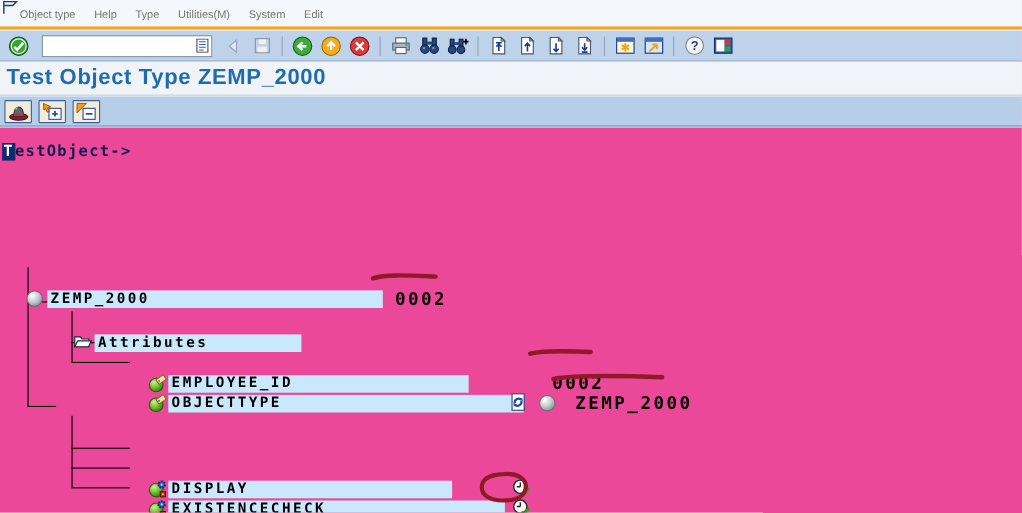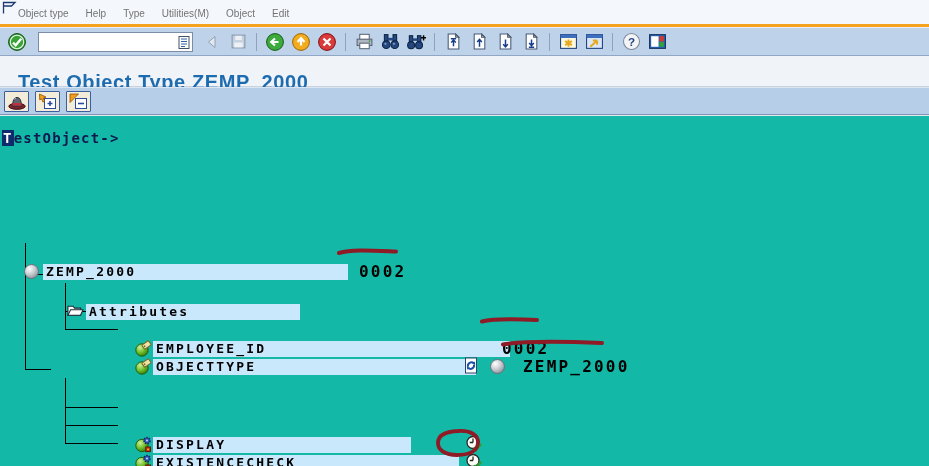--- a/index.html
+++ b/index.html
@@ -23,31 +23,31 @@
   .tbtn{background:none;border:none;padding:0;margin:0 2px;width:22px;height:22px;
     display:flex;align-items:center;justify-content:center;cursor:pointer;}
   .sep{width:1px;height:18px;background:#8FA3BC;margin:0 5px;}
   .cmdwrap{position:relative;margin:0 6px 0 8px;}
   .cmdwrap input{width:132px;height:16px;border:1px solid #7C8CA6;background:#fff;
     font-size:12px;padding:1px 18px 1px 3px;}
   .cmd-drop{position:absolute;right:3px;top:3px;}
 
   
   .titlebar{position:absolute;top:56px;left:0;right:0;height:30px;background:#F0F3F8;border-bottom:1px solid #C9D1DC;}
-  .titlebar h1{margin:12px;padding:3px 0 0 6px;font-size:20px;letter-spacing:.6px;font-weight:bold;color:#1E6CB0;}
+  .titlebar h1{margin:0;padding:3px 0 0 6px;font-size:20px;letter-spacing:.6px;font-weight:bold;color:#1E6CB0;}
 
   
   .apptoolbar{position:absolute;top:87px;left:0;right:0;height:28px;background:#B7CEE8;
     border-top:1px solid #DCE6F2;border-bottom:1px solid #7C93B5;
     display:flex;gap:6px;padding:3px 0 0 4px;box-sizing:border-box;}
   .appbtn{width:25px;height:21px;background:#F3ECD8;border:1px solid #3A5FA0;border-radius:1px;
     display:flex;align-items:center;justify-content:center;padding:0;cursor:pointer;}
 
   
-  .content{position:absolute;top:116px;left:0;right:0;bottom:0;background:#14b8a6;}
+  .content{position:absolute;top:116px;left:0;right:0;bottom:0;background:#ec4899;}
   .testobject{position:absolute;left:2px;top:14px;
     font-family:"DejaVu Sans Mono",monospace;font-weight:bold;font-size:14px;
     letter-spacing:1.2px;color:#10194F;}
   .tchar{background:#0E2B6E;color:#fff;padding:0 1px;}
 
   .trow{position:absolute;left:16px;width:100%;height:16px;margin-top:38px;}
   .trow .ticon{position:absolute;top:-1px;}
   .tlabel{position:absolute;top:0;height:16px;line-height:16px;background:#C9E8FC;
     font-family:"DejaVu Sans Mono",monospace;font-weight:bold;font-size:13px;
     letter-spacing:2.2px;color:#000;padding-left:3px;box-sizing:border-box;white-space:nowrap;cursor:default;}
@@ -67,21 +67,21 @@
     <span class="session-icon">
       <svg width="15" height="13" viewBox="0 0 15 13">
           <path d="M1.5 12.5 V1.5 H13 L9.5 5 H1.5" fill="none" stroke="#1E3A74" stroke-width="1.3"></path>
         </svg>
     </span>
     <div class="menu-items">
       <span>Object type</span>
       <span>Help</span>
       <span>Type</span>
       <span>Utilities(M)</span>
-      <span>Object</span>
+      <span>System</span>
       <span>Edit</span>
     </div>
   </div>
 
   <div class="toolbar">
     <button class="tbtn" style="margin-left:6px">
       <svg width="20" height="20" viewBox="0 0 20 20">
         <circle cx="10" cy="10" r="8.4" fill="#35A435" stroke="#0F4D0F"></circle>
         <circle cx="10" cy="10" r="6.7" fill="none" stroke="#E7F5E7" stroke-width="1.1"></circle>
         <path d="M6 10.6 L8.7 13.3 L14.2 6.8" stroke="#fff" stroke-width="2.4" fill="none"></path>
@@ -279,41 +279,41 @@
     <span class="tval" style="left:343px">0002</span>
   </div>
 
   <div class="trow" style="top:266px">
     <span class="ticon" style="left:51px">
       <svg width="17" height="15" viewBox="0 0 18 15">
           <path d="M1 12.5 V3 H6.5 L8 5 H14.5 V12.5 Z" fill="#F7F9F2" stroke="#1C2A3A" stroke-width="1.1"></path>
           <path d="M1 12.5 L3.8 6.8 H17 L14.3 12.5 Z" fill="#FFFFFF" stroke="#1C2A3A" stroke-width="1.1"></path>
         </svg>
     </span>
-    <span class="tlabel" style="left:70px;width:214px">Attributes</span>
+    <span class="tlabel" style="left:70px;width:188px">Attributes</span>
   </div>
 
   <div class="trow" style="top:303px">
     <span class="ticon" style="left:119px">
       <svg width="17" height="17" viewBox="0 0 17 17">
           <defs>
             <radialGradient id="gg1" cx="35%" cy="30%" r="75%">
               <stop offset="0%" stop-color="#CFF09A"></stop>
               <stop offset="55%" stop-color="#6FBE2A"></stop>
               <stop offset="100%" stop-color="#2F7A0D"></stop>
             </radialGradient>
           </defs>
           <circle cx="7" cy="10" r="6.2" fill="url(#gg1)" stroke="#275E0C"></circle>
           <g transform="rotate(-35 11.5 5)">
             <rect x="7.5" y="2.5" width="8" height="5" rx="0.6" fill="#EFE3A8" stroke="#7A6A28"></rect>
             <circle cx="9.2" cy="5" r="0.9" fill="#7A6A28"></circle>
           </g>
         </svg>
     </span>
-    <span class="tlabel" style="left:137px;width:357px">EMPLOYEE_ID</span>
+    <span class="tlabel" style="left:137px;width:273px">EMPLOYEE_ID</span>
     <span class="tval" style="left:486px">0002</span>
   </div>
 
   <div class="trow" style="top:321px">
     <span class="ticon" style="left:119px">
       <svg width="17" height="17" viewBox="0 0 17 17">
           <circle cx="7" cy="10" r="6.2" fill="url(#gg1)" stroke="#275E0C"></circle>
           <g transform="rotate(-35 11.5 5)">
             <rect x="7.5" y="2.5" width="8" height="5" rx="0.6" fill="#EFE3A8" stroke="#7A6A28"></rect>
             <circle cx="9.2" cy="5" r="0.9" fill="#7A6A28"></circle>

